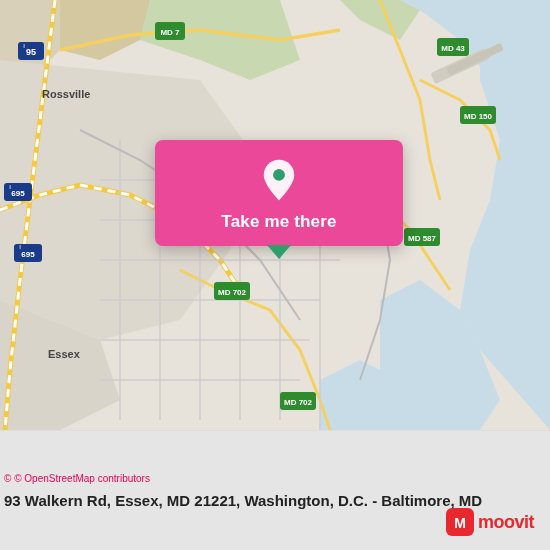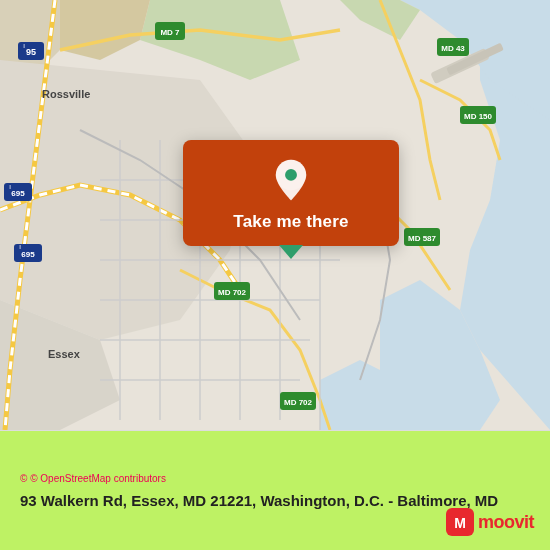--- a/index.html
+++ b/index.html
@@ -23,29 +23,28 @@
     
     #map-svg {
       width: 100%;
       height: 100%;
     }
 
     #take-me-there-popup {
       position: absolute;
       top: 140px;
       left: 155px;
-      width: 216px;
-      background: #c2410c;
+      width: 248px;
+      background: #ec4899;
       border-radius: 8px;
       display: flex;
       flex-direction: column;
       align-items: center;
       padding: 18px 20px 14px 20px;
       box-shadow: 0 4px 16px rgba(0,0,0,0.25);
-      margin-left: 28px;
     }
 
     #popup-pin {
       width: 44px;
       height: 44px;
       margin-bottom: 10px;
     }
 
     #popup-label {
       color: #fff;
@@ -63,26 +62,26 @@
       left: 50%;
       transform: translateX(-50%);
       border-left: 12px solid transparent;
       border-right: 12px solid transparent;
       border-top: 14px solid #2e9e6b;
     }
 
     #bottom-bar {
       width: 550px;
       height: 120px;
-      background: #bef264;
+      background: #e5e5e5;
       border-top: 1px solid #ddd;
       display: flex;
       flex-direction: column;
       justify-content: center;
-      padding: 10px 16px 8px 20px;
+      padding: 10px 16px 8px 4px;
     }
 
     #attribution {
       font-size: 10px;
       color: #555;
       margin-bottom: 6px;
     }
 
     #attribution span {
       color: #e05;

